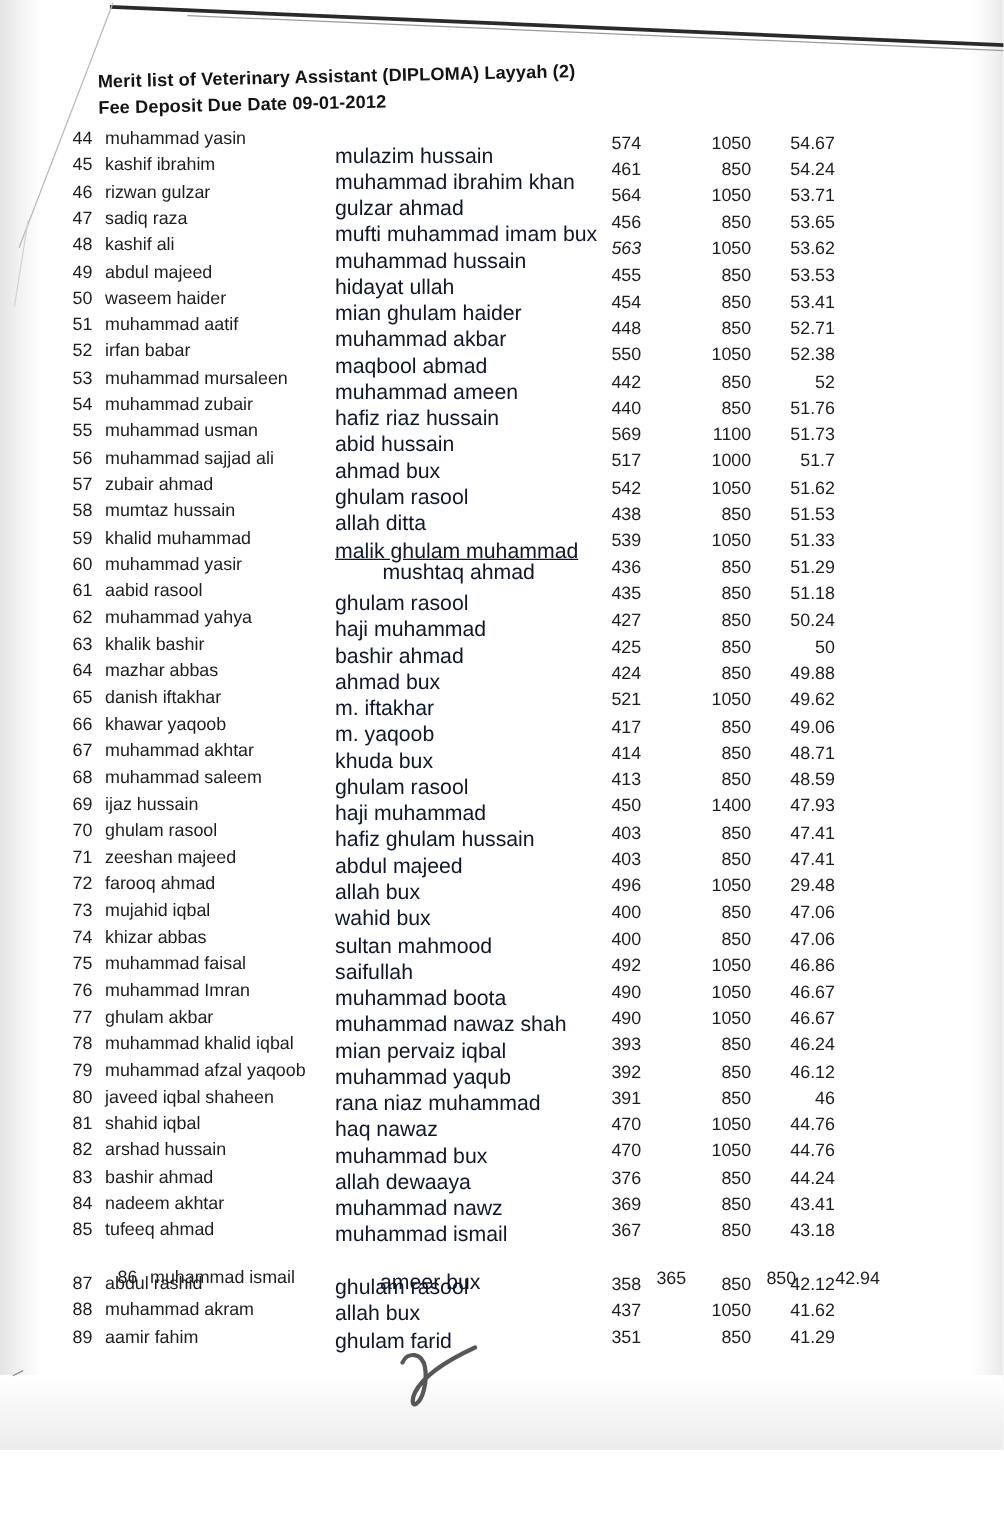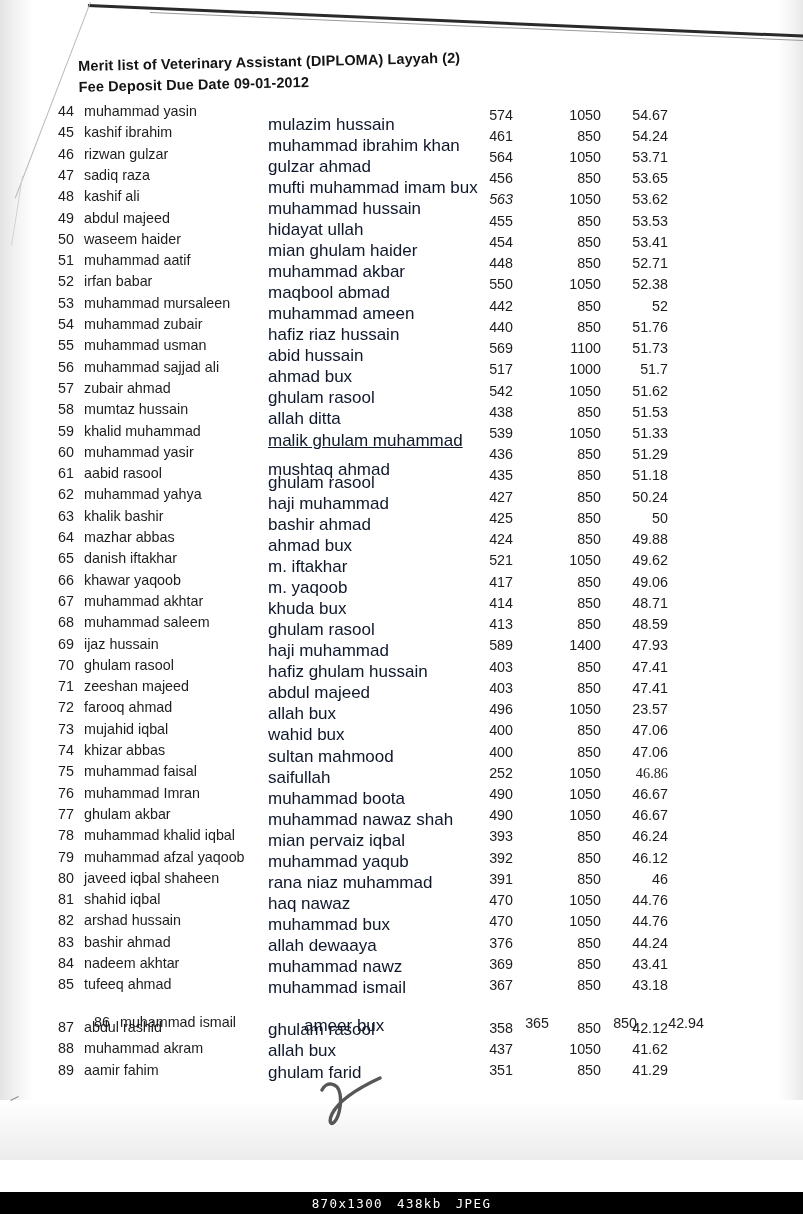--- a/index.html
+++ b/index.html
@@ -328,21 +328,21 @@
             <span class="c-serial">59</span>
             <span class="c-name">khalid muhammad</span>
             <span class="c-father" style="top: 8px; text-decoration: underline;">malik ghulam muhammad</span>
             <span class="c-marks" style="top: 2.5px;">539</span>
             <span class="c-total" style="top: 2.5px;">1050</span>
             <span class="c-pct" style="top: 2.5px; text-align: right;">51.33</span>
           </div>
           <div class="row" style="top: 443.8px;">
             <span class="c-serial">60</span>
             <span class="c-name">muhammad yasir</span>
-            <span class="c-father" style="top: 16px;">mushtaq ahmad</span>
+            <span class="c-father" style="top: 4px; margin-left: 38px;">mushtaq ahmad</span>
             <span class="c-marks" style="top: 2.43333px;">436</span>
             <span class="c-total" style="top: 2.43333px;">850</span>
             <span class="c-pct" style="top: 2.43333px;">51.29</span>
           </div>
           <div class="row" style="top: 465.1px;">
             <span class="c-serial">61</span>
             <span class="c-name">aabid rasool</span>
             <span class="c-father" style="top: 7.53333px;">ghulam rasool</span>
             <span class="c-marks" style="top: 2.36667px;">435</span>
             <span class="c-total" style="top: 2.36667px;">850</span>
@@ -401,21 +401,21 @@
             <span class="c-name">muhammad saleem</span>
             <span class="c-father" style="top: 5.9px;">ghulam rasool</span>
             <span class="c-marks" style="top: 1.9px;">413</span>
             <span class="c-total" style="top: 1.9px;">850</span>
             <span class="c-pct" style="top: 1.9px;">48.59</span>
           </div>
           <div class="row" style="top: 635.5px;">
             <span class="c-serial">69</span>
             <span class="c-name">ijaz hussain</span>
             <span class="c-father" style="top: 5.66667px;">haji muhammad</span>
-            <span class="c-marks" style="top: 1.83333px;">589</span>
+            <span class="c-marks" style="top: 1.83333px;">450</span>
             <span class="c-total" style="top: 1.83333px;">1400</span>
             <span class="c-pct" style="top: 1.83333px;">47.93</span>
           </div>
           <div class="row" style="top: 656.8px;">
             <span class="c-serial">70</span>
             <span class="c-name">ghulam rasool</span>
             <span class="c-father" style="top: 5.43333px;">hafiz ghulam hussain</span>
             <span class="c-marks" style="top: 1.76667px;">403</span>
             <span class="c-total" style="top: 1.76667px;">850</span>
             <span class="c-pct" style="top: 1.76667px;">47.41</span>
@@ -427,21 +427,21 @@
             <span class="c-marks" style="top: 1.7px;">403</span>
             <span class="c-total" style="top: 1.7px;">850</span>
             <span class="c-pct" style="top: 1.7px;">47.41</span>
           </div>
           <div class="row" style="top: 699.4px;">
             <span class="c-serial">72</span>
             <span class="c-name">farooq ahmad</span>
             <span class="c-father" style="top: 4.96667px;">allah bux</span>
             <span class="c-marks" style="top: 1.63333px;">496</span>
             <span class="c-total" style="top: 1.63333px;">1050</span>
-            <span class="c-pct" style="top: 1.63333px;">23.57</span>
+            <span class="c-pct" style="top: 1.63333px;">29.48</span>
           </div>
           <div class="row" style="top: 720.7px;">
             <span class="c-serial">73</span>
             <span class="c-name">mujahid iqbal</span>
             <span class="c-father" style="top: 4.73333px;">wahid bux</span>
             <span class="c-marks" style="top: 1.56667px;">400</span>
             <span class="c-total" style="top: 1.56667px;">850</span>
             <span class="c-pct" style="top: 1.56667px;">47.06</span>
           </div>
           <div class="row" style="top: 742px;">
@@ -449,23 +449,23 @@
             <span class="c-name">khizar abbas</span>
             <span class="c-father" style="top: 4.5px;">sultan mahmood</span>
             <span class="c-marks" style="top: 1.5px;">400</span>
             <span class="c-total" style="top: 1.5px;">850</span>
             <span class="c-pct" style="top: 1.5px;">47.06</span>
           </div>
           <div class="row" style="top: 763.3px;">
             <span class="c-serial">75</span>
             <span class="c-name">muhammad faisal</span>
             <span class="c-father" style="top: 4.26667px;">saifullah</span>
-            <span class="c-marks" style="top: 1.43333px;">252</span>
+            <span class="c-marks" style="top: 1.43333px;">492</span>
             <span class="c-total" style="top: 1.43333px;">1050</span>
-            <span class="c-pct" style="top: 1.43333px; font-family: Liberation Serif, serif;">46.86</span>
+            <span class="c-pct" style="top: 1.43333px;">46.86</span>
           </div>
           <div class="row" style="top: 784.6px;">
             <span class="c-serial">76</span>
             <span class="c-name">muhammad Imran</span>
             <span class="c-father" style="top: 4.03333px;">muhammad boota</span>
             <span class="c-marks" style="top: 1.36667px;">490</span>
             <span class="c-total" style="top: 1.36667px;">1050</span>
             <span class="c-pct" style="top: 1.36667px;">46.67</span>
           </div>
           <div class="row" style="top: 805.9px;">
@@ -575,19 +575,14 @@
         </div>
 
       <svg class="tick" viewBox="0 0 80 52">
         <path d="M6 14 C10 5, 22 6, 24 18 C26 30, 22 44, 17 47 C14 49, 13 44, 16 38
                  C22 26, 38 14, 64 2" fill="none" stroke="#3a3a3a" stroke-width="3.4" stroke-linecap="round" stroke-linejoin="round" opacity="0.85"></path>
       </svg>
 
     </div>
   </div>
 
-  <div id="statusbar">
-    <span class="sb-item">870x1300</span>
-    <span class="sb-item">438kb</span>
-    <span class="sb-item">JPEG</span>
-  </div>
 
 </div>
 
 </body></html>

